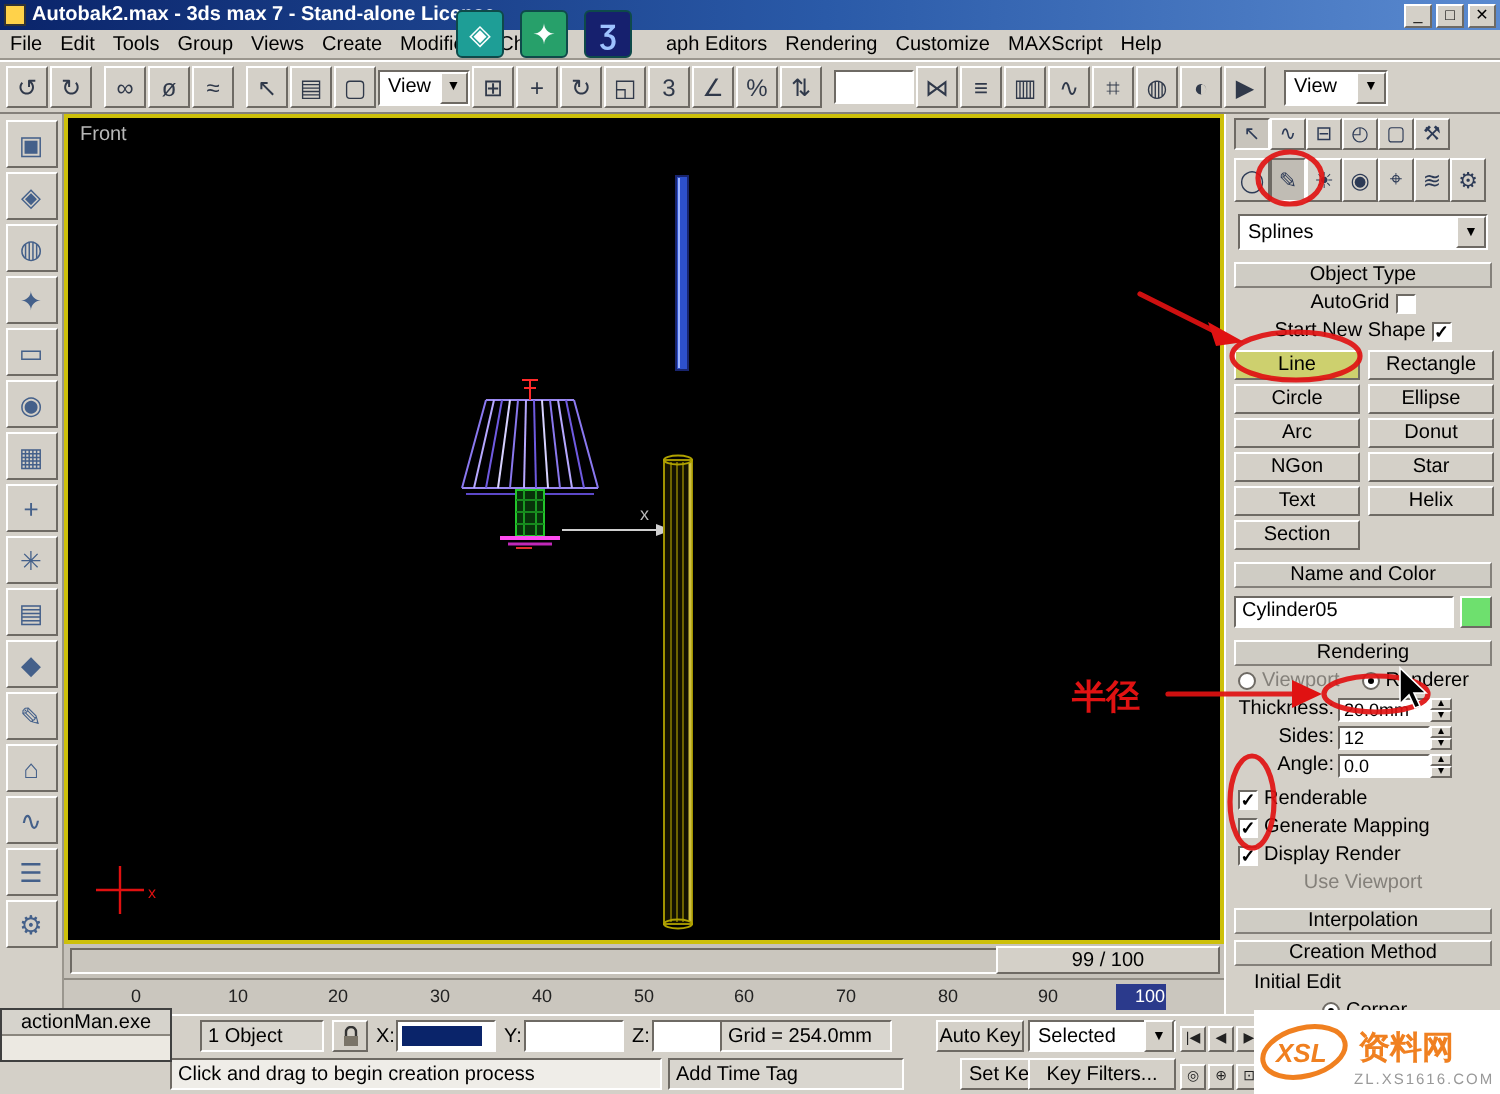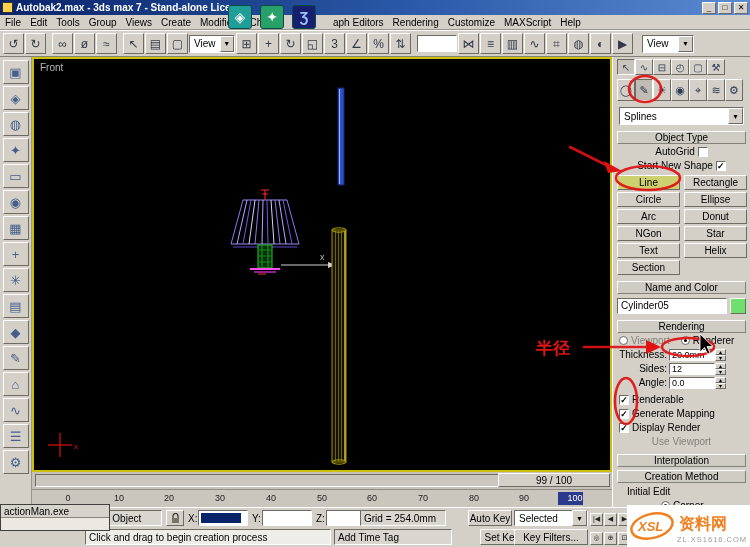--- a/index.html
+++ b/index.html
@@ -88,22 +88,22 @@
   .tick { position:absolute; top:3px; width:22px; margin-left:-11px; text-align:center; font-size:9px; color:#222; }
   .framemark { position:absolute; left:526px; top:2px; width:25px; height:13px; background:#2b3a8c; }
   .tick.cur { color:#fff; z-index:2; }
   
   .statusbar { position:absolute; left:0; top:507px; width:750px; height:40px; background:#d4d0c8; border-top:1px solid #fff; }
   .sb { position:absolute; height:16px; font-size:10px; display:flex; align-items:center; }
   .sbfield { background:#d9d6cf; padding:0 3px; }
   .sbbtn { justify-content:center; }
   .tinybtn { width:13px; height:13px; font-size:7px; display:flex; align-items:center; justify-content:center; color:#222; }
   
-  .actionman { position:absolute; left:0; top:504px; width:110px; height:27px; z-index:40;
-    background:#ece9e2; border:1px solid #404040; }
+  .actionman { position:absolute; left:0; top:504px; width:86px; height:27px; z-index:40;
+    background:#ece9e2; border:1px solid #404040;text-align:center; }
   .actionman .amtitle { height:13px; background:#d6d3cc; border-bottom:1px solid #8a867e;
     font-size:10px; padding:1px 3px; white-space:nowrap; }
   
   .watermark { position:absolute; left:627px; top:505px; width:123px; height:42px; background:#fff; z-index:45; }
   
   .annot { position:absolute; left:0; top:0; width:750px; height:547px; z-index:60; pointer-events:none; }
 </style>
 </head>
 <body>
 

